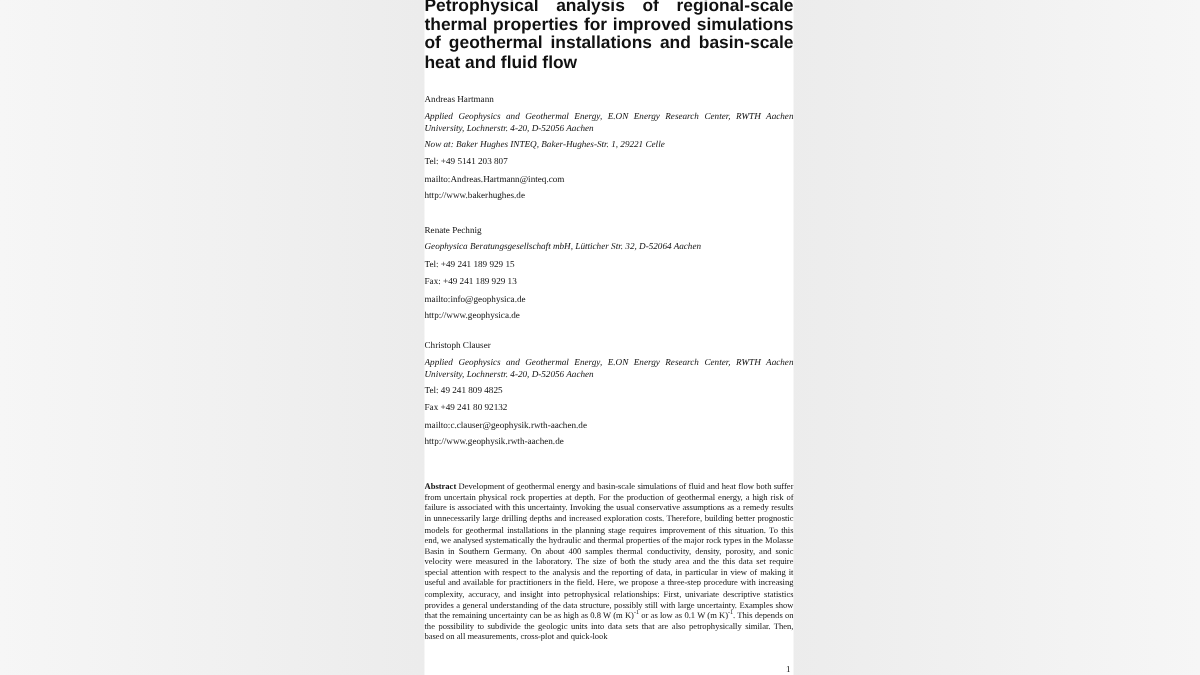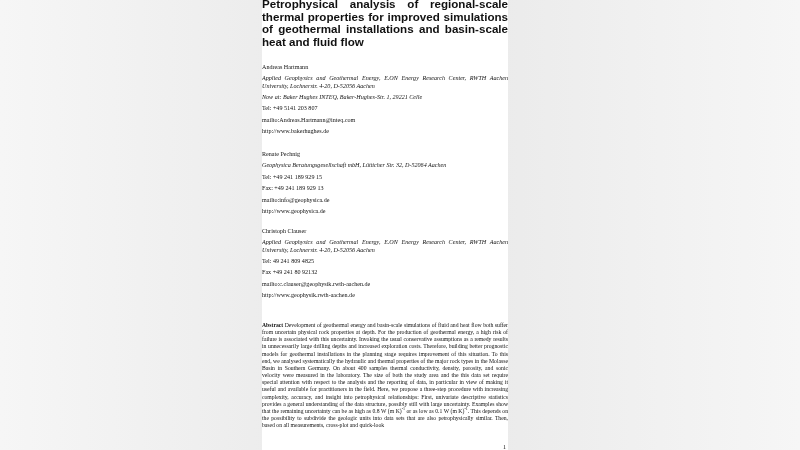--- a/index.html
+++ b/index.html
@@ -4,21 +4,21 @@
 <style>
   html, body { margin: 0; padding: 0; }
   body {
     width: 800px; height: 450px; overflow: hidden;
     background: linear-gradient(to right, #f6f6f6 0%, #ececec 35%, #e9e9e9 50%, #ececec 65%, #f6f6f6 100%);
     position: relative;
     font-family: "Liberation Serif", serif;
     color: #111;
   }
   .page {
-    position: absolute; left: 262px; top: 0; width: 246px; height: 450px;
+    position: absolute; left: 283px; top: 0; width: 246px; height: 450px;
     background: #ffffff;
     overflow: hidden;
   }
   .title {
     position: absolute; left: 0; top: -2px; width: 246px;
     font-family: "Liberation Sans", sans-serif; font-weight: bold;
     font-size: 11.6px; line-height: 12.6px;
     text-align: justify; text-align-last: left;
   }
   .block { position: absolute; left: 0; width: 246px; font-size: 6.1px; line-height: 7.2px; }

